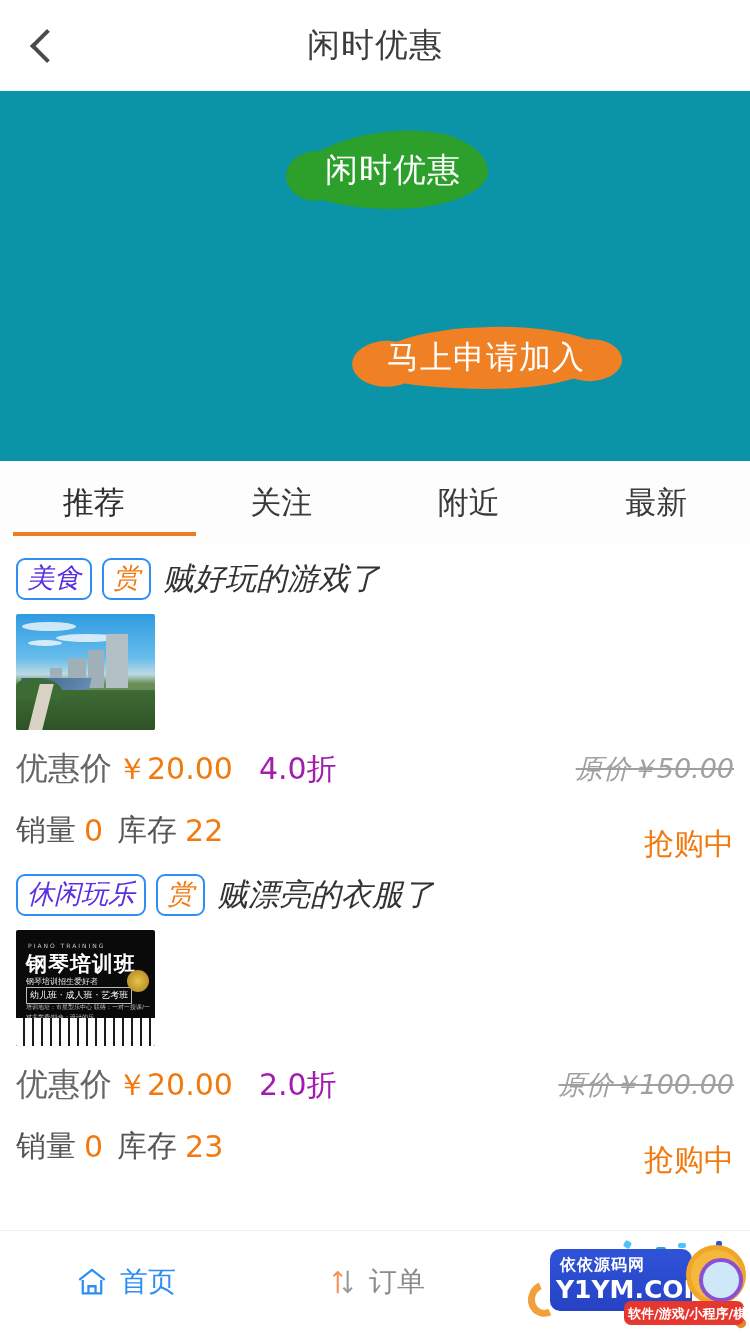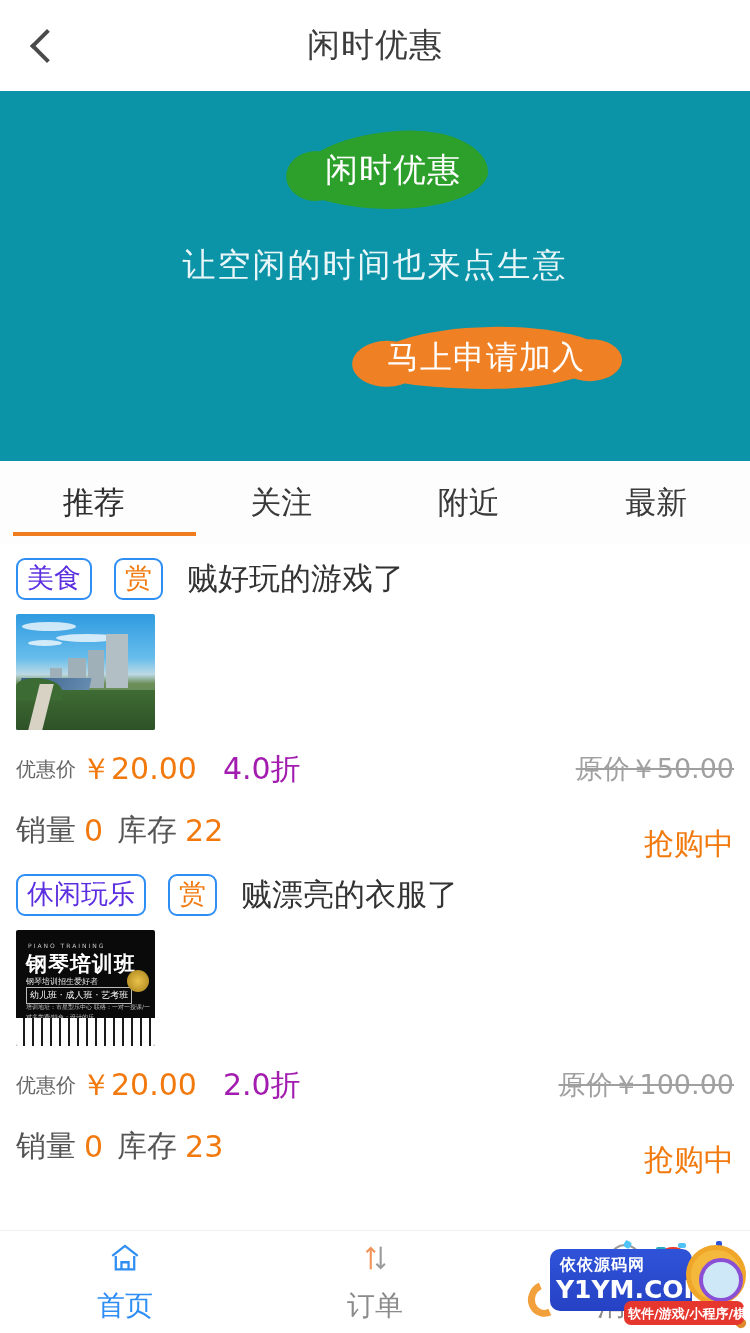--- a/index.html
+++ b/index.html
@@ -141,22 +141,23 @@
     background:#f07c20;
   }
 
   
   .list { background:#ffffff; }
   .item { padding:12px 16px 0 16px; }
 
   .item-head {
     display:flex;
     align-items:center;
-    gap:22px;
+    gap:10px;
     height:46px;
+    font-style:italic;
   }
   .tag {
     border:2px solid #2f8ef4;
     border-radius:9px;
     font-size:27px;
     padding:2px 9px 4px 9px;
     line-height:1.15;
     white-space:nowrap;
   }
   .tag-cat { color:#5b2fe0; }
@@ -225,26 +226,27 @@
     position:absolute; left:0; right:0; bottom:0; height:28px;
     background:repeating-linear-gradient(90deg,#ffffff 0 7px,#1a1a1a 7px 9px);
   }
 
   .price-row {
     display:flex;
     align-items:center;
     height:62px;
     margin-top:8px;
   }
-  .price-label { font-size:20px; color:#666666; }
+  .price-label { font-size:32px; color:#666666; }
   .price-val   { font-size:30px; color:#f2790d; margin-left:5px; }
   .price-disc  { font-size:30px; color:#a21caf; margin-left:26px; }
   .price-orig  {
     margin-left:auto;
     font-size:27px; color:#a0a0a0;
+    font-style:italic;
     text-decoration:line-through;
   }
 
   .stat-row {
     display:flex;
     align-items:center;
     height:60px;
     justify-content:flex-end;
   }
   .stat-label { font-size:30px; color:#555555; }
@@ -260,21 +262,20 @@
     left:0; right:0; bottom:0;
     height:103px;
     background:#ffffff;
     display:flex;
     align-items:center;
     border-top:1px solid #f0f0f0;
   }
   .nav-item {
     flex:1 1 0;
     display:flex;
-    flex-direction:column;
     align-items:center;
     justify-content:center;
     gap:10px;
     position:relative;
   }
   .nav-icon { height:38px; display:flex; align-items:center; justify-content:center; }
   .nav-label { font-size:28px; color:#8b8b8b; }
   .nav-item.active .nav-label { color:#2f8ef4; }
   .badge {
     position:absolute;
@@ -360,21 +361,20 @@
   <div class="back-btn">
     <div class="chev"></div>
   </div>
   <div class="header-title">闲时优惠</div>
 </div>
 
 <div class="banner">
   <div class="blob-green"></div>
   <div class="banner-badge-text">闲时优惠</div>
 
-  <div class="banner-sub">让空闲的时间也来点生意</div>
 
   <div class="blob-orange"></div>
   <div class="banner-cta-text">马上申请加入</div>
 </div>
 
 <div class="tabs">
   <div class="tab active">推荐</div>
   <div class="tab">关注</div>
   <div class="tab">附近</div>
   <div class="tab">最新</div>

